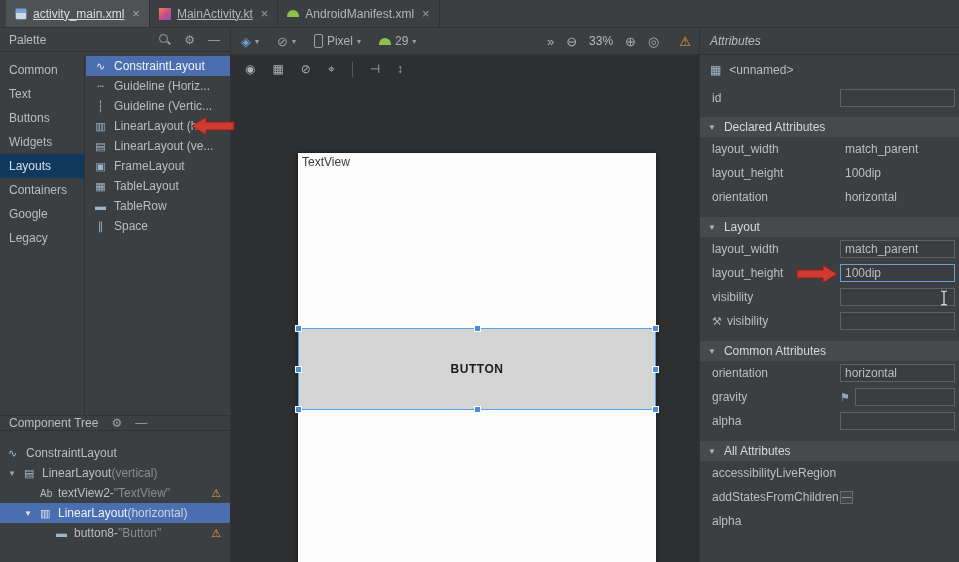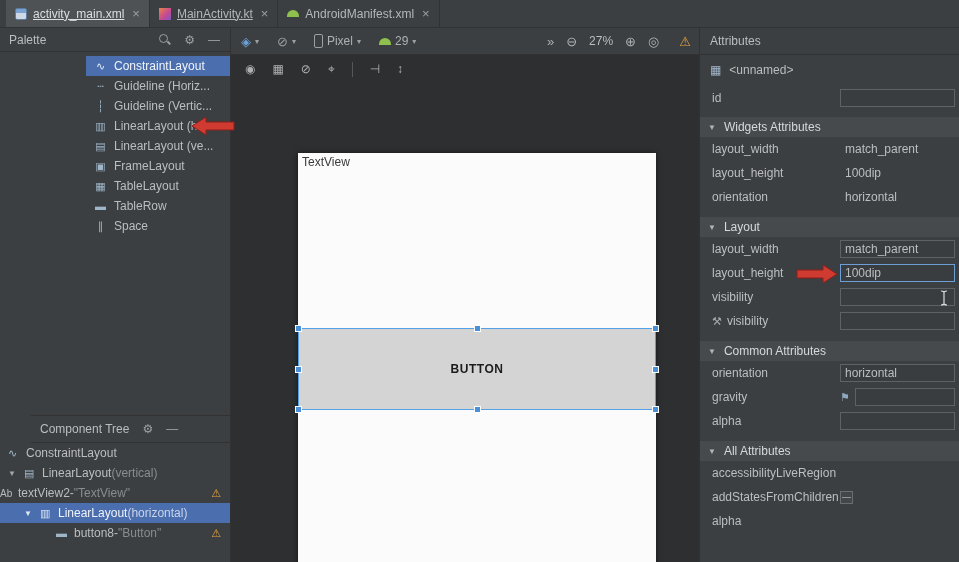--- a/index.html
+++ b/index.html
@@ -32,27 +32,27 @@
     background:#9da0a2; transform:rotate(45deg); }
   .palette-body { position:absolute; top:28px; left:0; width:230px; height:359px; }
   .categories { position:absolute; left:0; top:0; bottom:0; width:85px; border-right:1px solid #323232; padding-top:2px; }
   .cat { height:24px; line-height:24px; padding-left:9px; white-space:nowrap; }
   .cat.selected { background:#11395e; color:#cfe0f0; }
   .pitems { position:absolute; left:86px; top:0; right:0; bottom:0; }
   .pitem { height:20px; display:flex; align-items:center; gap:6px; padding-left:7px; white-space:nowrap; }
   .pitem.selected { background:#4b6eaf; color:#f0f4fa; }
   .picon { width:15px; text-align:center; color:#9fb6c8; font-size:11px; flex:0 0 15px; }
   .pitem.selected .picon { color:#dce8f5; }
-  .ct-header { position:absolute; top:387px; left:0; right:0; height:28px;
+  .ct-header { position:absolute; top:387px; left:0; right:0; height:16px;
     border-top:1px solid #323232; border-bottom:1px solid #323232;
-    display:flex; align-items:center; padding:0 10px 0 9px;margin-left:31px; }
+    display:flex; align-items:center; padding:0 10px 0 9px; }
   .tree { position:absolute; top:415px; left:0; right:0; bottom:0; }
   .trow { height:20px; display:flex; align-items:center; white-space:nowrap; }
   .trow.t0 { padding-left:8px; } .trow.t1 { padding-left:8px; }
-  .trow.t2 { } .trow.t3 { padding-left:24px; } .trow.t4 { padding-left:56px; }
+  .trow.t2 { padding-left:40px; } .trow.t3 { padding-left:24px; } .trow.t4 { padding-left:56px; }
   .texp { width:16px; font-size:8px; color:#a2a5a8; flex:0 0 16px; }
   .ticon { width:16px; font-size:11px; color:#9fb6c8; flex:0 0 16px; }
   .ticon.ab { font-size:10px; color:#b8bcbf; }
   .tname { margin-left:2px; }
   .tdetail { color:#8a8d90; }
   .trow.selected { background:#4b6eaf; color:#eef2fa; }
   .trow.selected .texp { color:#dfe7f3; }
   .trow.selected .ticon { color:#dce8f5; }
   .trow.selected .tdetail { color:#c9d4ea; }
   .twarn { margin-left:auto; margin-right:9px; color:#e9a33c; font-size:11px; }
@@ -77,21 +77,21 @@
   .tv-label { position:absolute; left:4px; top:2px; color:#3a3a3a; font-size:12px; }
   .sel { position:absolute; left:0; top:175px; width:358px; height:82px;
     background:#d4d4d4; border:1px solid #53a1e6; display:flex; align-items:center; justify-content:center; }
   .btn-label { font-size:12px; font-weight:bold; color:#1c1c1c; letter-spacing:0.5px; }
   .hd { position:absolute; width:7px; height:7px; background:#4a90d9; border:1px solid #ffffff; }
   .h-tl{left:-4px;top:-4px} .h-tc{left:175px;top:-4px} .h-tr{right:-4px;top:-4px}
   .h-ml{left:-4px;top:37px} .h-mr{right:-4px;top:37px}
   .h-bl{left:-4px;bottom:-4px} .h-bc{left:175px;bottom:-4px} .h-br{right:-4px;bottom:-4px}
   
   .right-panel { position:absolute; left:700px; top:28px; width:259px; height:534px; background:#3c3f41; overflow:hidden; }
-  .attr-title { height:27px; border-bottom:1px solid #323232; display:flex; align-items:center; padding-left:10px; }
+  .attr-title { height:27px; border-bottom:1px solid #323232; display:flex; align-items:center; padding-left:10px;font-style:italic; }
   .comp-row { height:30px; display:flex; align-items:center; gap:8px; padding-left:10px; }
   .comp-icon { color:#a3b8cc; font-size:12px; }
   .id-row { height:26px; display:flex; align-items:center; padding-left:12px; padding-right:2px; }
   .alabel { width:128px; flex:0 0 128px; color:#bcbec0; overflow:hidden; white-space:nowrap; display:flex; align-items:center; gap:5px; }
   .ainput { flex:1; height:18px; margin-right:2px; border:1px solid #5e6264; background:#3a3d3f;
     padding:0 4px; color:#bcbec0; display:flex; align-items:center; overflow:hidden; white-space:nowrap; }
   .ainput.focused { border-color:#6d9ed6; }
   .aplain { padding-left:5px; color:#bcbec0; }
   .sec-header { height:20px; background:#464a4d; display:flex; align-items:center; gap:8px;
     padding-left:8px; color:#d6d8da; margin-top:8px; }
@@ -131,20 +131,30 @@
 
 <div class="left-panel">
   <div class="panel-header">
     <span>Palette</span>
     <span class="sp"></span>
     <span class="icon-search"></span>
     <span class="hicon">⚙</span>
     <span class="hicon">—</span>
   </div>
   <div class="palette-body">
+    <div class="categories">
+      <div class="cat">Common</div>
+      <div class="cat">Text</div>
+      <div class="cat">Buttons</div>
+      <div class="cat">Widgets</div>
+      <div class="cat selected">Layouts</div>
+      <div class="cat">Containers</div>
+      <div class="cat">Google</div>
+      <div class="cat">Legacy</div>
+    </div>
     <div class="pitems">
       <div class="pitem selected">
         <span class="picon">∿</span>
         <span>ConstraintLayout</span>
       </div>
       <div class="pitem">
         <span class="picon">┄</span>
         <span>Guideline (Horiz...</span>
       </div>
       <div class="pitem">
@@ -231,21 +241,21 @@
       <span class="dd">▾</span>
     </span>
     <span class="ctrl">
       <span class="icon-android"></span>
       <span>29</span>
       <span class="dd">▾</span>
     </span>
     <span class="zoomgrp">
       <span class="zi">»</span>
       <span class="zi">⊖</span>
-      <span>27%</span>
+      <span>33%</span>
       <span class="zi">⊕</span>
       <span class="zi">◎</span>
       <span class="warn">⚠</span>
     </span>
   </div>
   <div class="dtb2">
     <span class="tb2i">◉</span>
     <span class="tb2i">▦</span>
     <span class="tb2i">⊘</span>
     <span class="tb2i">⌖</span>
@@ -277,21 +287,21 @@
     <span class="comp-icon">▦</span>
     <span>&lt;unnamed&gt;</span>
   </div>
   <div class="id-row">
     <span class="alabel">id</span>
     <span class="ainput"></span>
   </div>
 
   <div class="sec-header first">
     <span class="sec-arrow">▼</span>
-    <span>Widgets Attributes</span>
+    <span>Declared Attributes</span>
   </div>
   <div class="arow">
     <span class="alabel">layout_width</span>
     <span class="aplain">match_parent</span>
   </div>
   <div class="arow">
     <span class="alabel">layout_height</span>
     <span class="aplain">100dip</span>
   </div>
   <div class="arow">

